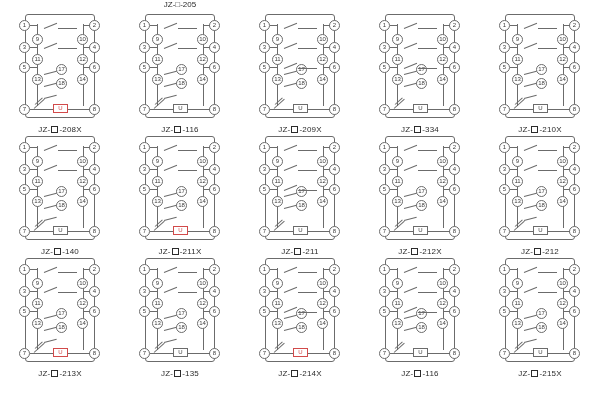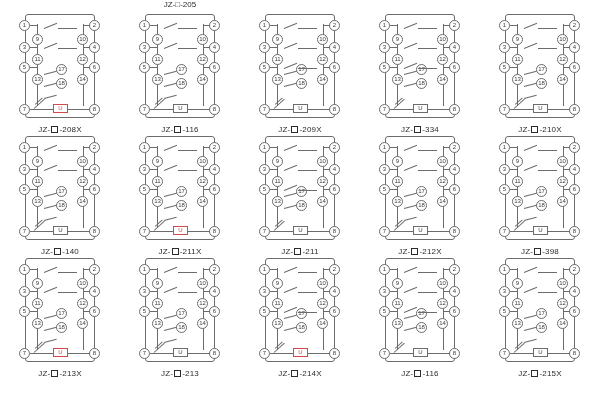--- a/index.html
+++ b/index.html
@@ -567,21 +567,21 @@
             <div class="wire hw" style="left: 41px; top: 36px; width: 19px;"></div>
             <div class="arm" style="left: 27px; top: 62px; width: 13px; transform: rotate(-14deg);"></div>
             <div class="arm" style="left: 27px; top: 74px; width: 13px; transform: rotate(-14deg);"></div>
             <div class="arm" style="left: 27px; top: 86px; width: 13px; transform: rotate(-14deg);"></div>
             <div class="arm" style="left: 17px; top: 96px; width: 14px; transform: rotate(-42deg);"></div>
             <div class="arm" style="left: 18px; top: 92px; width: 10px; transform: rotate(-42deg);"></div>
             <div class="coil" style="left: 36px; top: 92px;">U</div>
             <div class="wire hw" style="left: 13px; top: 97px; width: 23px;"></div>
             <div class="wire hw" style="left: 51px; top: 97px; width: 22px;"></div>
           </div>
-          <div class="caption"><span>JZ-</span><span class="sq"></span><span>-398</span></div>
+          <div class="caption"><span>JZ-</span><span class="sq"></span><span>-212</span></div>
         </div>
       </div>
       <div class="row">
         <div class="cell">
           <div class="diagram">
             <div class="frame"></div>
             <div class="wire vw" style="left: 20px; top: 12px; height: 82px;"></div>
             <div class="wire vw" style="left: 66px; top: 12px; height: 82px;"></div>
             <div class="pin" style="left: 2px; top: 8px;">1</div>
             <div class="wire hw" style="left: 13px; top: 13px; width: 8px;"></div>
@@ -657,21 +657,21 @@
             <div class="wire hw" style="left: 41px; top: 36px; width: 19px;"></div>
             <div class="arm" style="left: 27px; top: 62px; width: 13px; transform: rotate(-14deg);"></div>
             <div class="arm" style="left: 27px; top: 74px; width: 13px; transform: rotate(-14deg);"></div>
             <div class="arm" style="left: 27px; top: 86px; width: 13px; transform: rotate(-14deg);"></div>
             <div class="arm" style="left: 17px; top: 96px; width: 14px; transform: rotate(-42deg);"></div>
             <div class="arm" style="left: 18px; top: 92px; width: 10px; transform: rotate(-42deg);"></div>
             <div class="coil" style="left: 36px; top: 92px;">U</div>
             <div class="wire hw" style="left: 13px; top: 97px; width: 23px;"></div>
             <div class="wire hw" style="left: 51px; top: 97px; width: 22px;"></div>
           </div>
-          <div class="caption"><span>JZ-</span><span class="sq"></span><span>-213</span></div>
+          <div class="caption"><span>JZ-</span><span class="sq"></span><span>-135</span></div>
         </div>
         <div class="cell">
           <div class="diagram">
             <div class="frame"></div>
             <div class="wire vw" style="left: 20px; top: 12px; height: 82px;"></div>
             <div class="wire vw" style="left: 66px; top: 12px; height: 82px;"></div>
             <div class="pin" style="left: 2px; top: 8px;">1</div>
             <div class="wire hw" style="left: 13px; top: 13px; width: 8px;"></div>
             <div class="pin" style="left: 2px; top: 30px;">3</div>
             <div class="wire hw" style="left: 13px; top: 35px; width: 8px;"></div>

